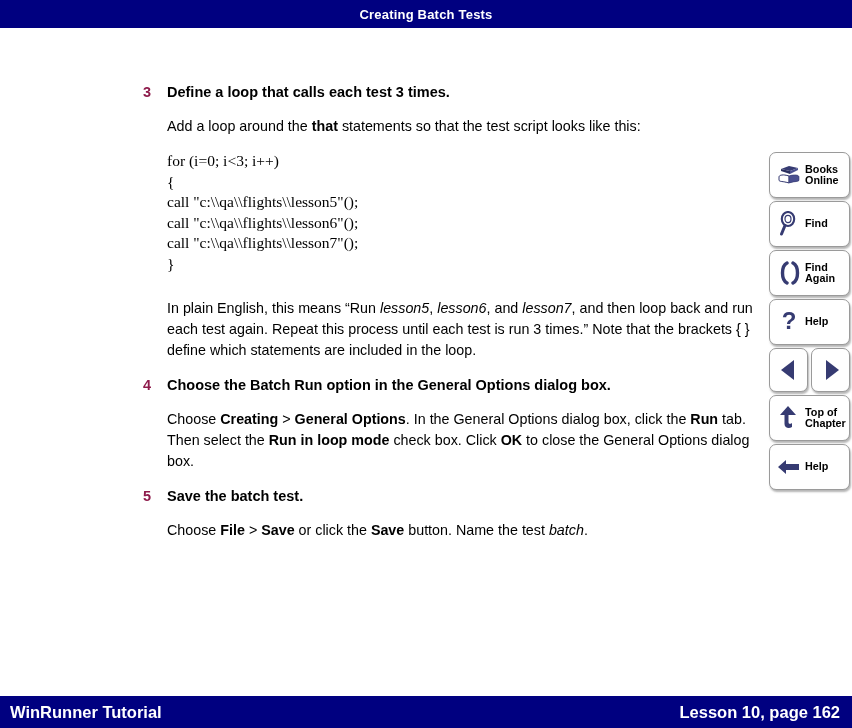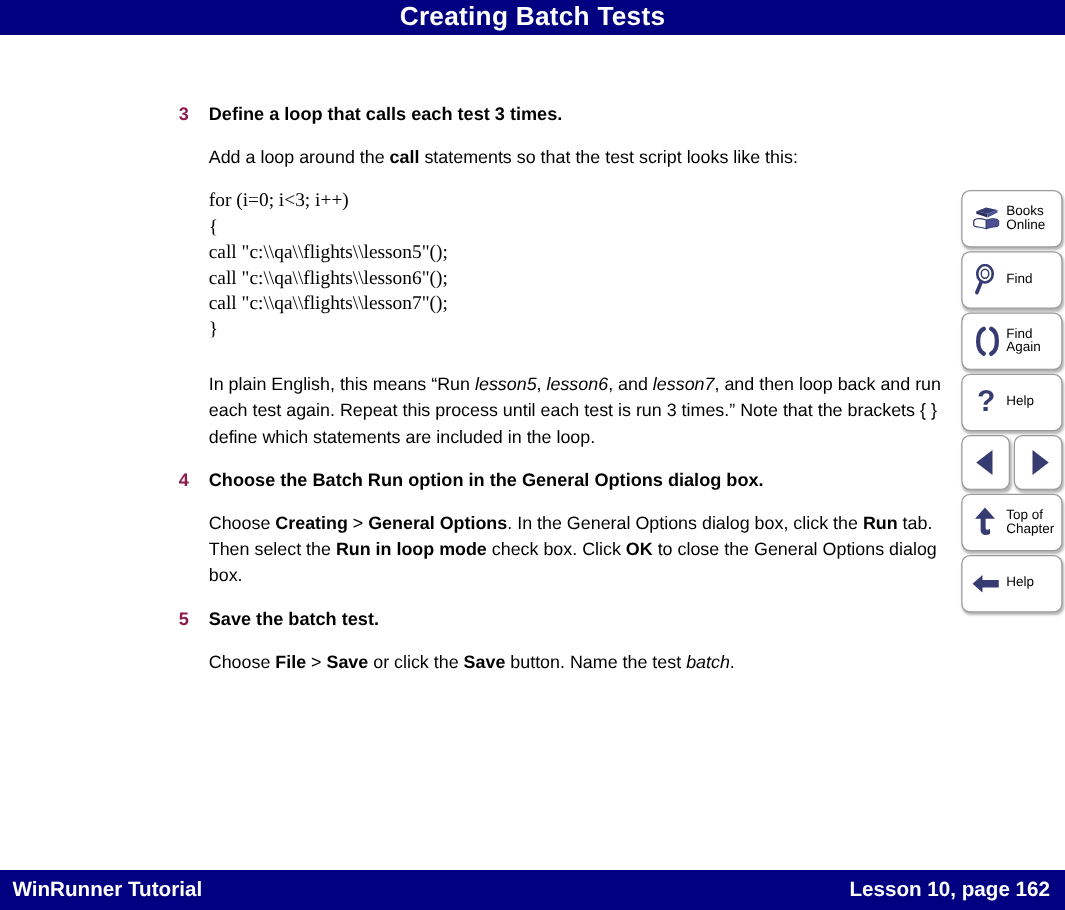--- a/index.html
+++ b/index.html
@@ -18,21 +18,21 @@
 
   
   .titlebar {
     position: absolute; left: 0; top: 0;
     width: 852px; height: 28px;
     background: #000080;
     display: flex; align-items: center; justify-content: center;
   }
   .titlebar .title {
     color: #ffffff;
-    font-size: 21px;
+    font-size: 13px;
     font-weight: bold;
     letter-spacing: 0.2px;
   }
 
   
   .footerbar {
     position: absolute; left: 0; bottom: 0;
     width: 852px; height: 32px;
     background: #000080;
     display: flex; align-items: center;
@@ -119,21 +119,21 @@
   }
   .tbtn .ico {
     flex: 0 0 auto;
     width: 26px; height: 30px;
     display: flex; align-items: center; justify-content: center;
     color: #363b72;
   }
   .tbtn .lbl {
     flex: 1 1 auto;
     font-size: 10.8px;
-    font-weight: normal;
+    font-weight: bold;
     line-height: 11.5px;
     color: #000000;
     padding-left: 3px;
     white-space: pre-line;
   }
   .navpair {
     display: flex;
     width: 81px;
     gap: 3px;
     margin-bottom: 3px;
@@ -160,21 +160,21 @@
 
   <div class="content">
 
     <div class="step">
       <div class="step-head">
         <span class="step-num">3</span>
         <span class="step-title">Define a loop that calls each test 3 times.</span>
       </div>
 
       <p class="body-text">
-        Add a loop around the <b>call</b> statements so that the test script looks like this:
+        Add a loop around the <b>that</b> statements so that the test script looks like this:
       </p>
 
       <div class="code">for (i=0; i&lt;3; i++)
 {
 call "c:\\qa\\flights\\lesson5"();
 call "c:\\qa\\flights\\lesson6"();
 call "c:\\qa\\flights\\lesson7"();
 }</div>
 
       <div class="gap-after-code"></div>

